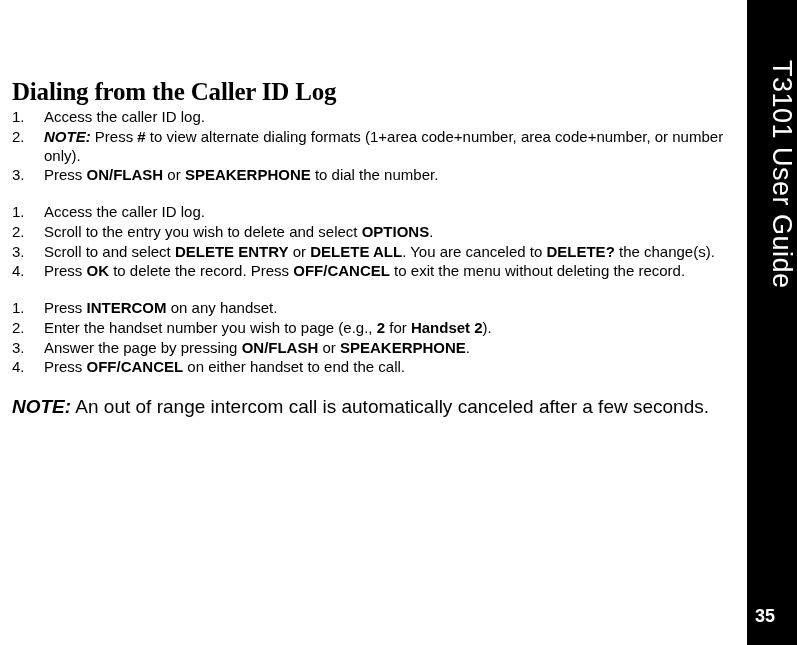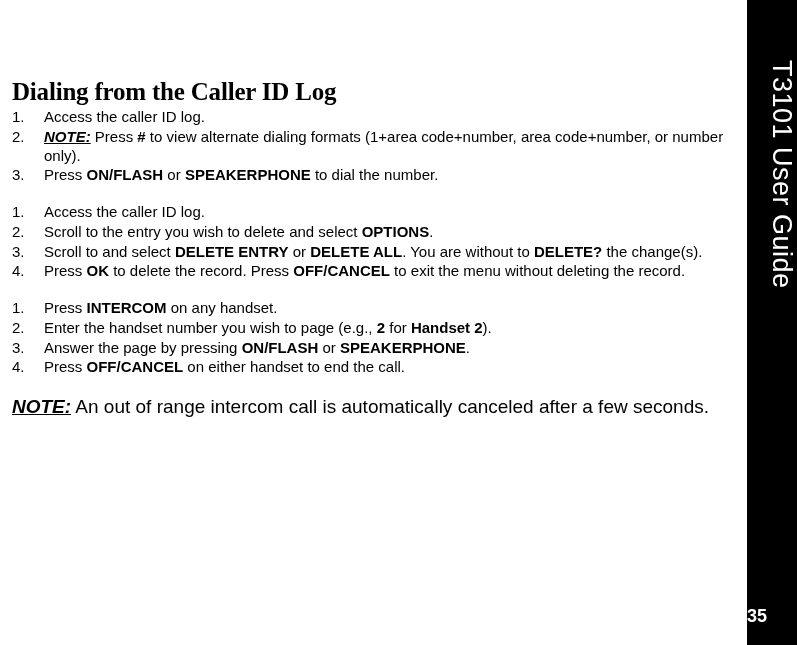--- a/index.html
+++ b/index.html
@@ -1,28 +1,28 @@
 <!DOCTYPE html>
 <html><head>
 <meta charset="utf-8">
 <style>
   * { margin: 0; padding: 0; box-sizing: border-box; }
   html, body { width: 797px; height: 645px; background: #fff; font-family: Arial, Helvetica, sans-serif; color: #000; }
   .page { position: relative; width: 797px; height: 645px; }
   .black-top { position: absolute; top: 0; left: 747px; width: 50px; height: 48px; background: #000; }
   .sidebar { position: absolute; top: 48px; right: 0; width: 50px; height: 597px; background: #000; }
   .sidebar-title { position: absolute; top: 12px; left: 0; width: 50px; height: 480px; color: #fff; font-size: 27px; font-weight: 400; writing-mode: vertical-rl; text-orientation: mixed; text-align: left; letter-spacing: 0.5px; font-family: Arial, Helvetica, sans-serif; }
-  .page-num { position: absolute; bottom: 18px; left: 0; width: 28px; text-align: left; color: #fff; font-size: 18px; font-weight: bold; }
+  .page-num { position: absolute; bottom: 18px; left: 0; width: 28px; text-align: right; color: #fff; font-size: 18px; font-weight: bold; }
   .content { position: absolute; top: 78px; left: 12px; width: 718px; }
   h2 { font-size: 25px; font-weight: 900; margin-bottom: 2px; font-family: Liberation Serif, serif; letter-spacing: -0.2px; }
   ol { list-style: none; margin: 0 0 18px 0; padding: 0; }
   li { font-size: 15px; line-height: 1.25; padding-left: 32px; position: relative; margin-bottom: 1px; }
   li .num { position: absolute; left: 0; top: 0; width: 22px; }
   .sub { display: block; }
-  .note-inline { font-style: italic; font-weight: bold; text-decoration: underline; }
+  .note-inline { font-style: italic; font-weight: bold; }
   .bold { font-weight: bold; }
   p.footnote { font-size: 19px; line-height: 1.25; margin-top: 14px; }
 </style>
 </head>
 <body>
 
 <div class="page">
   <div class="black-top"></div>
   <div class="sidebar">
     <div class="sidebar-title">T3101 User Guide</div>
@@ -53,21 +53,21 @@
       <li>
         <span class="num">1.</span>
         <span>Access the caller ID log.</span>
       </li>
       <li>
         <span class="num">2.</span>
         <span>Scroll to the entry you wish to delete and select </span><span class="bold">OPTIONS</span><span>.</span>
       </li>
       <li>
         <span class="num">3.</span>
-        <span>Scroll to and select </span><span class="bold">DELETE ENTRY</span><span> or </span><span class="bold">DELETE ALL</span><span>. You are without to </span><span class="bold">DELETE?</span><span> the change(s).</span>
+        <span>Scroll to and select </span><span class="bold">DELETE ENTRY</span><span> or </span><span class="bold">DELETE ALL</span><span>. You are canceled to </span><span class="bold">DELETE?</span><span> the change(s).</span>
       </li>
       <li>
         <span class="num">4.</span>
         <span>Press </span><span class="bold">OK</span><span> to delete the record. Press </span><span class="bold">OFF/CANCEL</span><span> to exit the menu without deleting the record.</span>
       </li>
     </ol>
 
     <ol>
       <li>
         <span class="num">1.</span>

